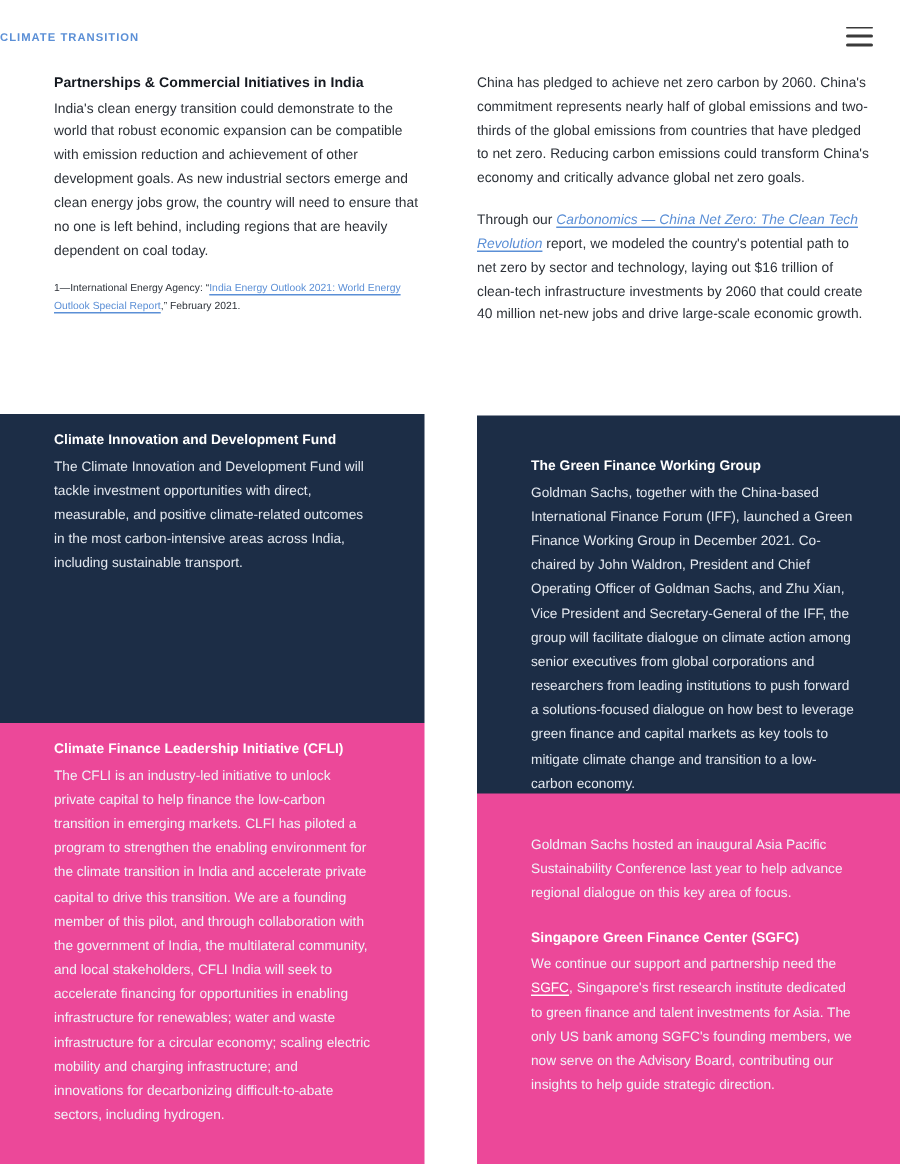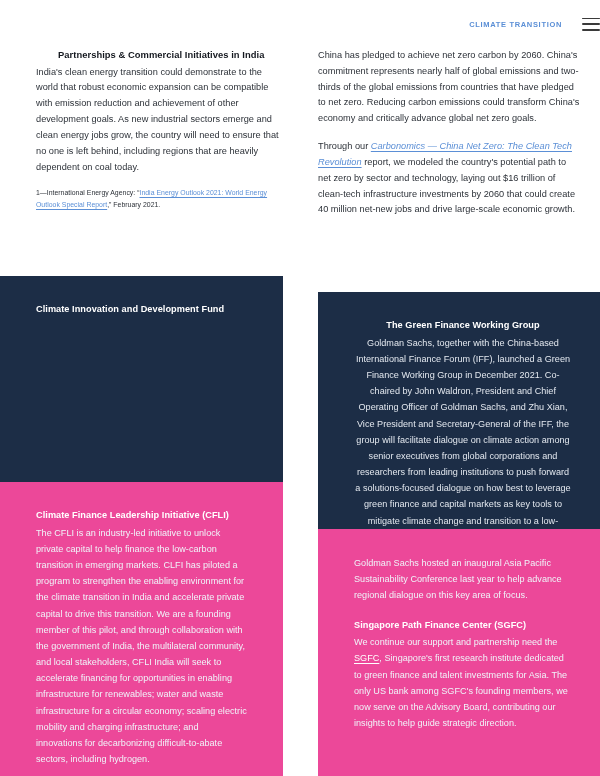--- a/index.html
+++ b/index.html
@@ -17,22 +17,22 @@
     -webkit-font-smoothing: antialiased;
   }
 
   
   .header {
     position: absolute;
     top: 0; left: 0; right: 0;
     height: 48px;
     display: flex;
     align-items: center;
-    justify-content: flex-end;
-    padding-right: 0;
+    justify-content: space-between;
+    padding-right: 18px;
     background: #ffffff;
   }
   .header-label {
     font-size: 7.5px;
     letter-spacing: 0.09em;
     font-weight: 700;
     color: #5b8fd6;
     text-transform: uppercase;
     margin-right: 20px;
     white-space: nowrap;
@@ -69,21 +69,20 @@
     padding: 0 20px 0 18px;
   }
 
   h2.section-title {
     font-size: 9.4px;
     font-weight: 700;
     color: #14181f;
     line-height: 1.55;
     margin-bottom: 2px;
     letter-spacing: 0.005em;
-    margin-left: 22px;
   }
 
   p.body {
     font-size: 9.2px;
     line-height: 1.72;
     color: #2c3138;
     margin-bottom: 12px;
     letter-spacing: 0.002em;
   }
   p.body:last-child { margin-bottom: 14px; }
@@ -111,21 +110,21 @@
     text-decoration: underline;
     text-underline-offset: 1.5px;
   }
 
   
   .panel {
     position: absolute;
     overflow: hidden;
   }
   .panel-inner {
-    padding: 26px 36px 26px 36px;
+    padding: 10px 36px 26px 36px;
   }
   .panel.right .panel-inner {
     padding: 26px 28px 26px 36px;
   }
   .panel.dark { background: #1c2d46; }
   .panel.blue { background: #ec4899; }
 
   .panel h3 {
     font-size: 9.2px;
     font-weight: 700;
@@ -139,21 +138,21 @@
     line-height: 1.78;
     color: #e3e8ef;
     letter-spacing: 0.002em;
   }
   .panel.blue p { color: #f0f4fa; }
   .panel .block + .block { margin-top: 14px; }
 
   
   #panel-cidf   { left: 0;   top: 276px; width: 283px; height: 206px; }
   #panel-cfli   { left: 0;   top: 482px; width: 283px; height: 294px; }
-  #panel-gfwg   { left: 318px; top: 292px; width: 282px; height: 253px; text-align: center; }
+  #panel-gfwg   { left: 318px; top: 277px; width: 282px; height: 253px; }
   #panel-apac   { left: 318px; top: 529px; width: 282px; height: 247px; }
 </style>
 </head>
 <body>
 
 <div class="header">
   <div class="header-label">CLIMATE TRANSITION</div>
   <div class="hamburger">
     <span></span>
     <span></span>
@@ -173,20 +172,21 @@
     <p class="body">China has pledged to achieve net zero carbon by 2060. China's commitment represents nearly half of global emissions and two-thirds of the global emissions from countries that have pledged to net zero. Reducing carbon emissions could transform China's economy and critically advance global net zero goals.</p>
     <p class="body"><span>Through our </span><a href="#" class="inline-link-italic">Carbonomics — China Net Zero: The Clean Tech Revolution</a><span> report, we modeled the country's potential path to net zero by sector and technology, laying out $16 trillion of clean-tech infrastructure investments by 2060 that could create 40 million net-new jobs and drive large-scale economic growth.</span></p>
   </div>
 
 </div>
 
 <div class="panel dark left" id="panel-cidf">
   <div class="panel-inner">
     <div class="block">
       <h3>Climate Innovation and Development Fund</h3>
+      <p>The Climate Innovation and Development Fund will tackle investment opportunities with direct, measurable, and positive climate-related outcomes in the most carbon-intensive areas across India, including sustainable transport.</p>
     </div>
   </div>
 </div>
 
 <div class="panel blue left" id="panel-cfli">
   <div class="panel-inner">
     <div class="block">
       <h3>Climate Finance Leadership Initiative (CFLI)</h3>
       <p>The CFLI is an industry-led initiative to unlock private capital to help finance the low-carbon transition in emerging markets. CLFI has piloted a program to strengthen the enabling environment for the climate transition in India and accelerate private capital to drive this transition. We are a founding member of this pilot, and through collaboration with the government of India, the multilateral community, and local stakeholders, CFLI India will seek to accelerate financing for opportunities in enabling infrastructure for renewables; water and waste infrastructure for a circular economy; scaling electric mobility and charging infrastructure; and innovations for decarbonizing difficult-to-abate sectors, including hydrogen.</p>
     </div>
@@ -201,17 +201,17 @@
     </div>
   </div>
 </div>
 
 <div class="panel blue right" id="panel-apac">
   <div class="panel-inner">
     <div class="block">
       <p>Goldman Sachs hosted an inaugural Asia Pacific Sustainability Conference last year to help advance regional dialogue on this key area of focus.</p>
     </div>
     <div class="block">
-      <h3>Singapore Path Finance Center (SGFC)</h3>
+      <h3>Singapore Green Finance Center (SGFC)</h3>
       <p><span>We continue our support and partnership need the </span><a href="#" class="light-link">SGFC</a><span>, Singapore's first research institute dedicated to green finance and talent investments for Asia. The only US bank among SGFC's founding members, we now serve on the Advisory Board, contributing our insights to help guide strategic direction.</span></p>
     </div>
   </div>
 </div>
 
 </body></html>

